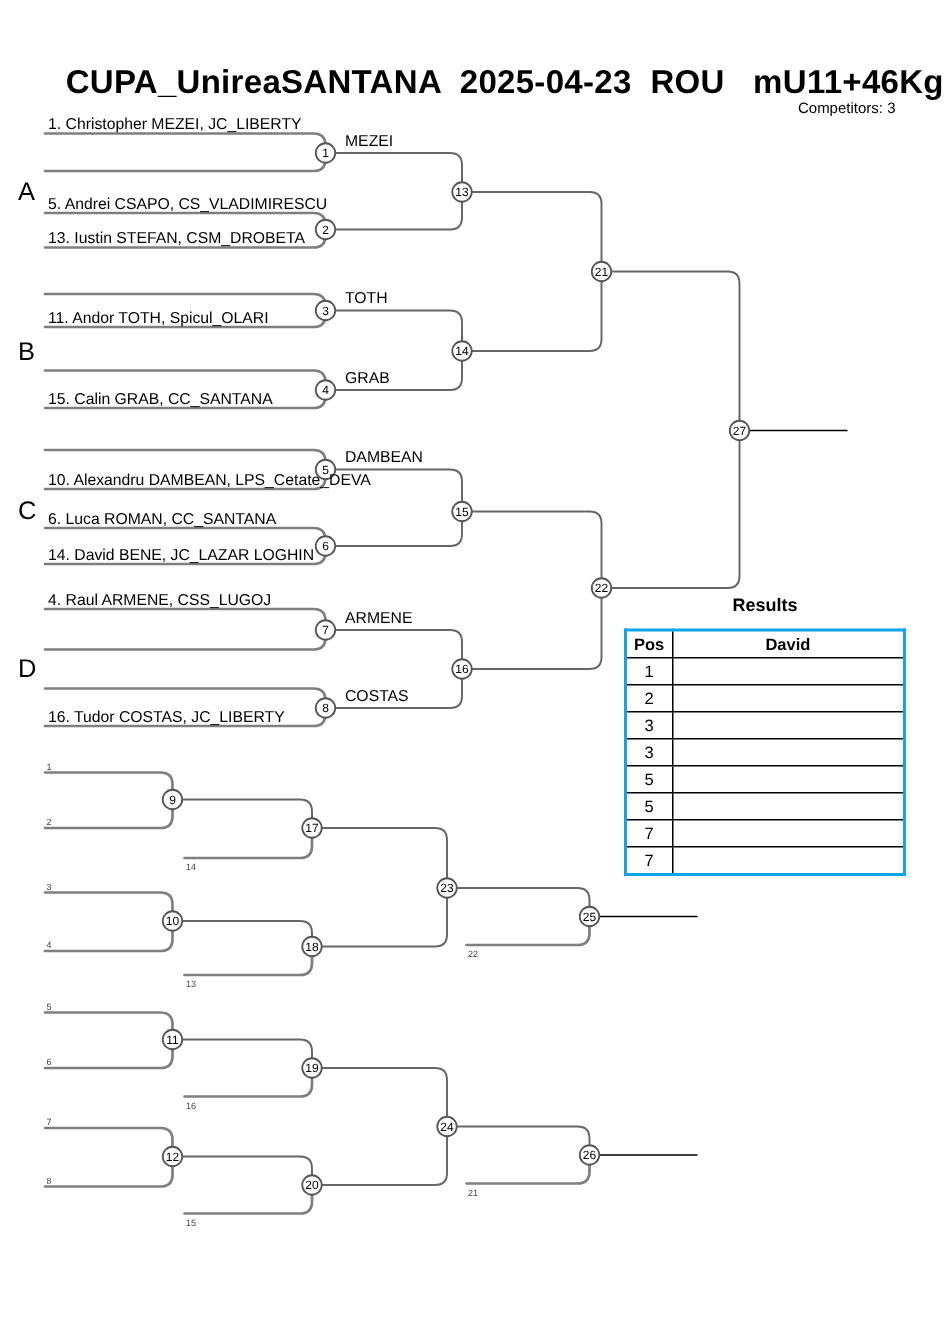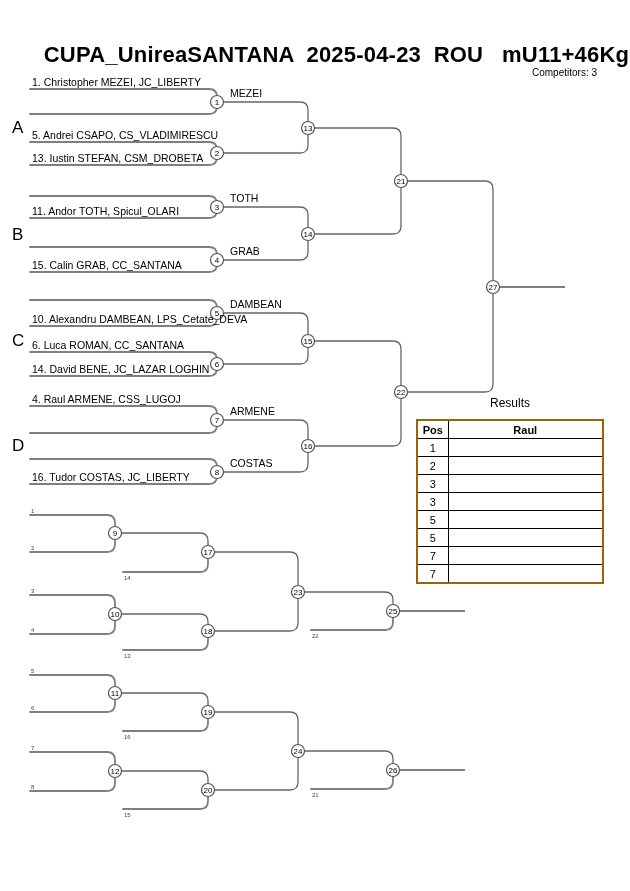--- a/index.html
+++ b/index.html
@@ -3,24 +3,24 @@
 <meta charset="utf-8">
 <style>
   html,body{margin:0;padding:0;background:#fff;}
   #page{position:relative;width:630px;height:891px;background:#fff;overflow:hidden;
         font-family:"Liberation Sans",sans-serif;color:#000;}
   .title{position:absolute;left:0;right:0;top:42px;text-align:center;
          font-size:22px;font-weight:bold;white-space:pre;letter-spacing:.2px;padding-left:43px;}
   .competitors{position:absolute;right:33px;top:67px;font-size:10px;}
   svg#bracket{position:absolute;left:0;top:0;}
   .results-title{position:absolute;left:416px;top:396px;width:188px;text-align:center;
-                 font-size:12px;font-weight:normal;}
+                 font-size:12px;font-weight:bold;}
   table.results{position:absolute;left:416px;top:419px;width:188px;
                 border-collapse:collapse;table-layout:fixed;
-                border:2px solid #a16207;font-size:11px;}
+                border:2px solid #0ea5e9;font-size:11px;}
   table.results th,table.results td{border:1px solid #000;padding:0;height:17px;
                 text-align:center;vertical-align:middle;}
   table.results th{font-weight:bold;}
   col.pos-col{width:31px;}
   text{font-family:"Liberation Sans",sans-serif;}
 </style>
 </head>
 <body>
 
 <div id="page">
@@ -178,21 +178,21 @@
   <div class="results-title">Results</div>
 
   <table class="results">
     <colgroup>
         <col class="pos-col">
         <col>
       </colgroup>
     <thead>
       <tr>
         <th>Pos</th>
-        <th>Raul</th>
+        <th>David</th>
       </tr>
     </thead>
     <tbody id="results-body">
         <tr>
           <td>1</td>
           <td>&nbsp;</td>
         </tr>
         <tr>
           <td>2</td>
           <td>&nbsp;</td>

